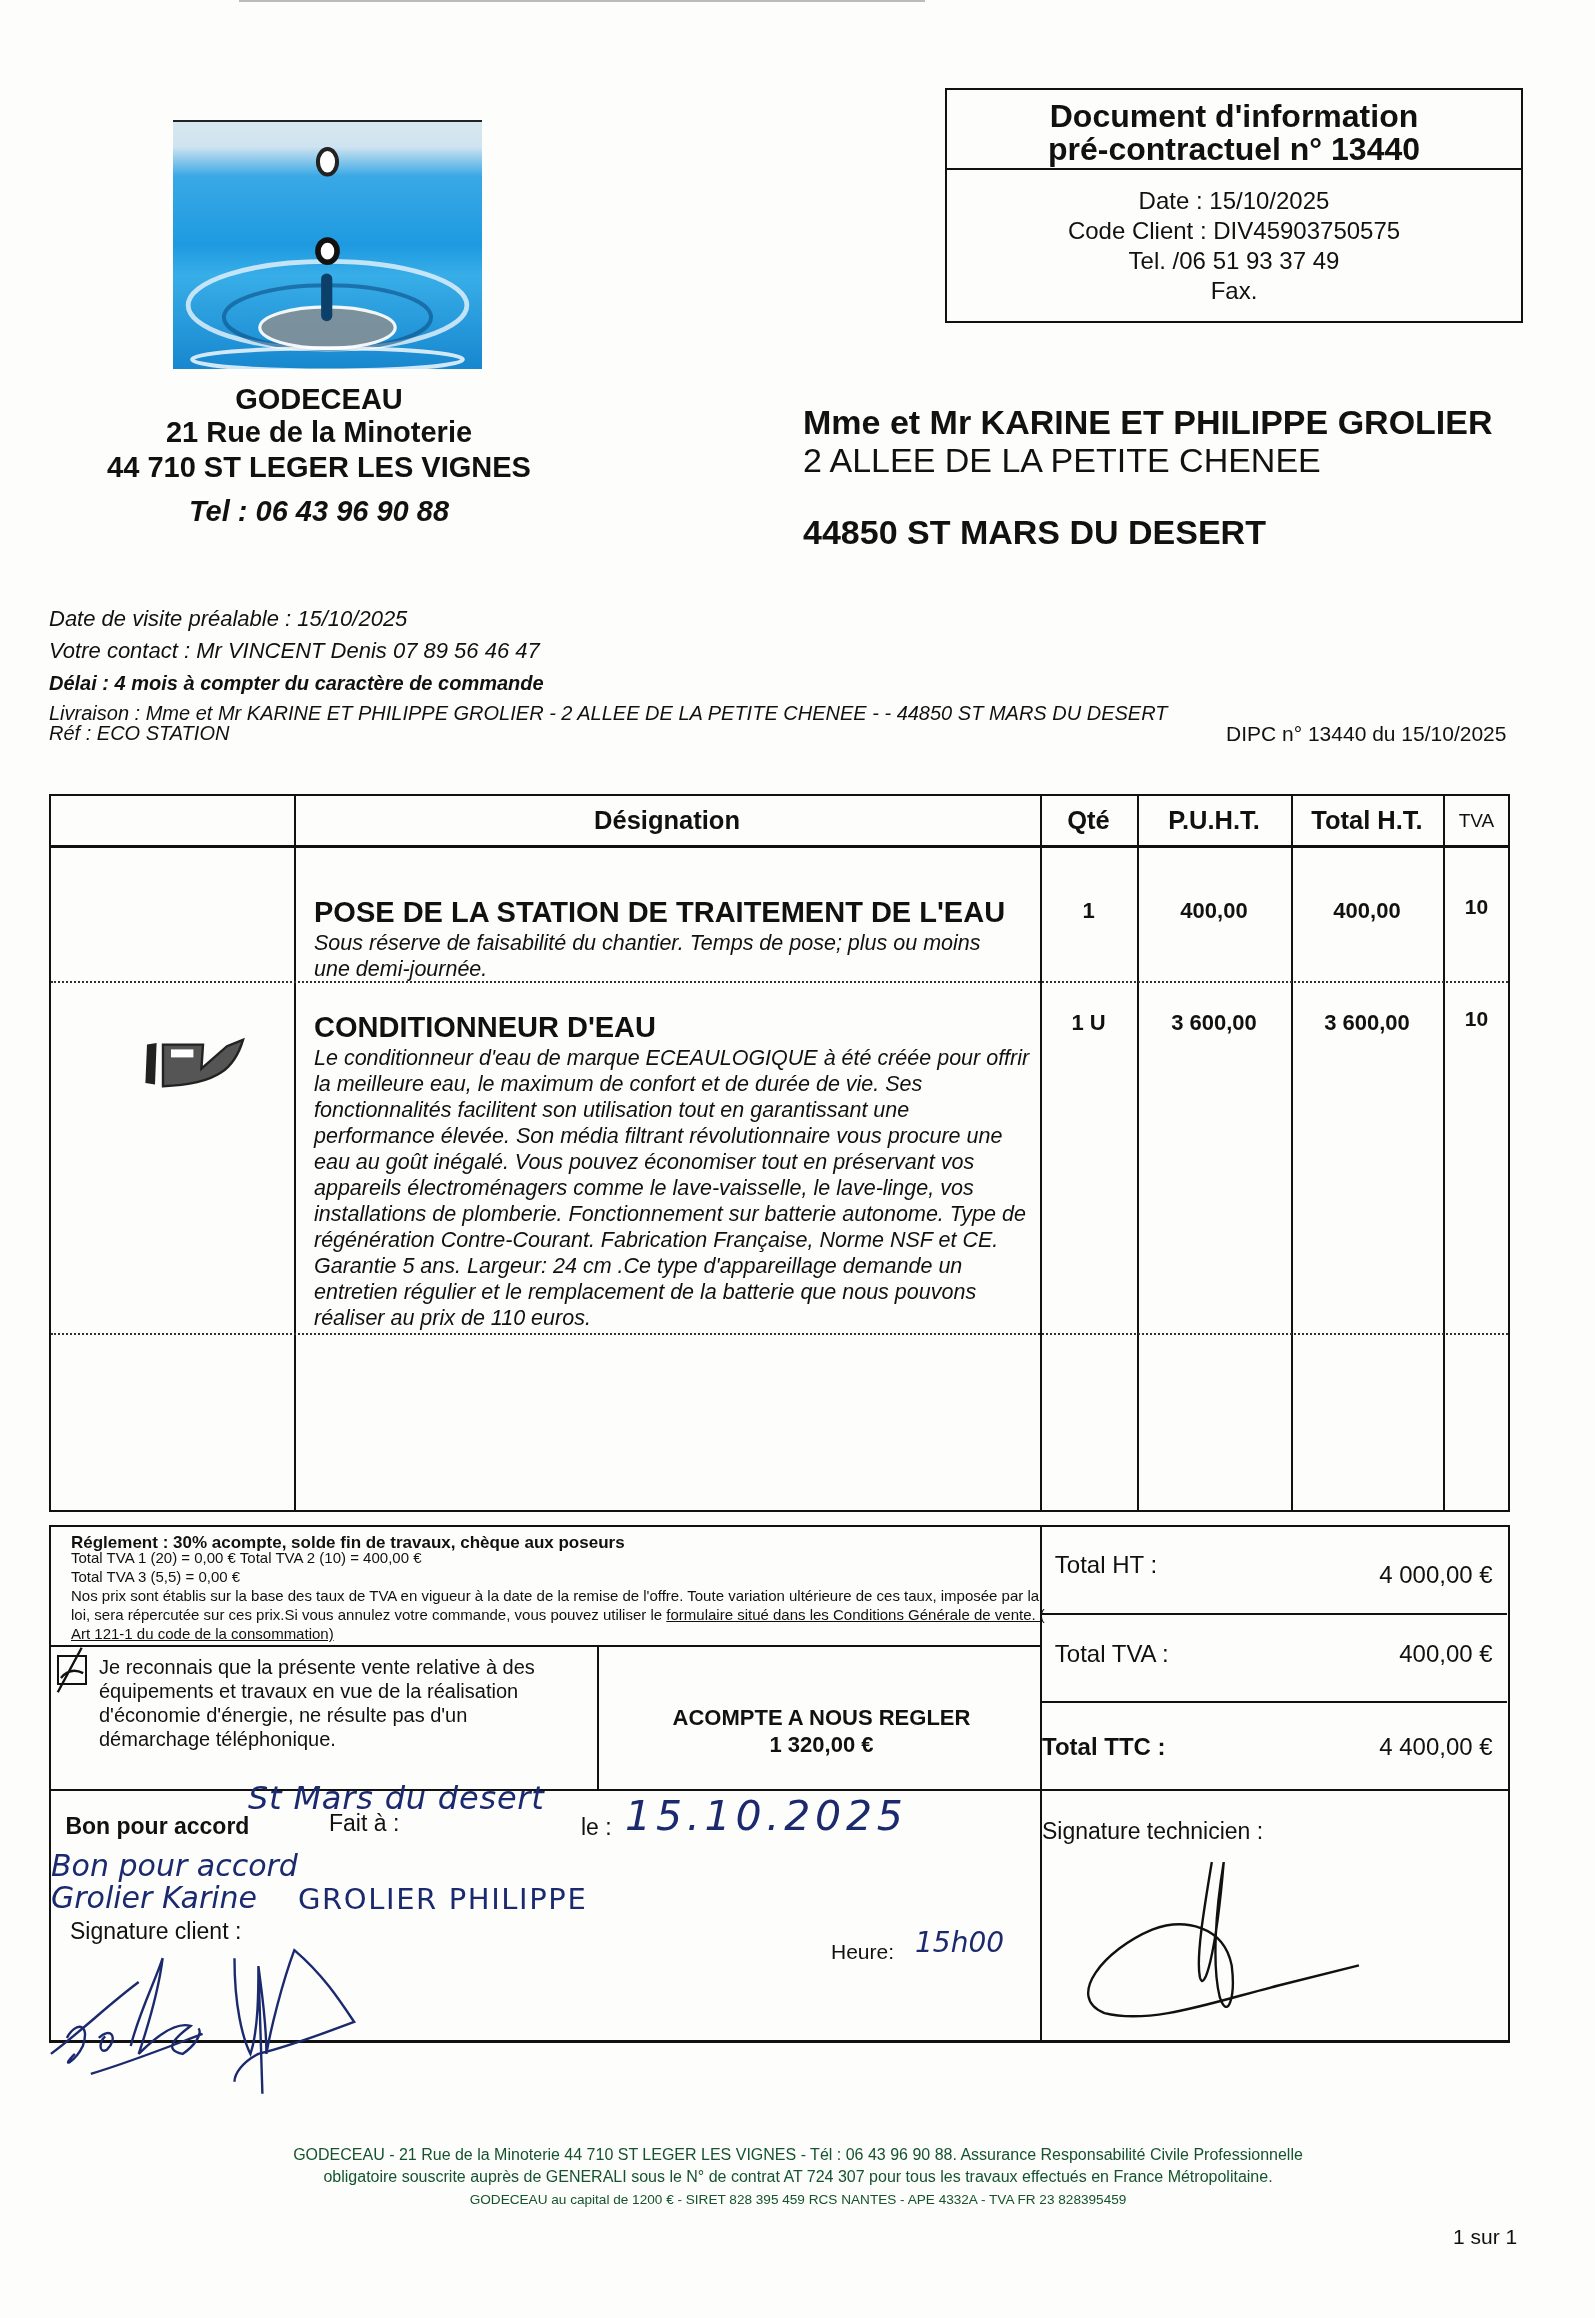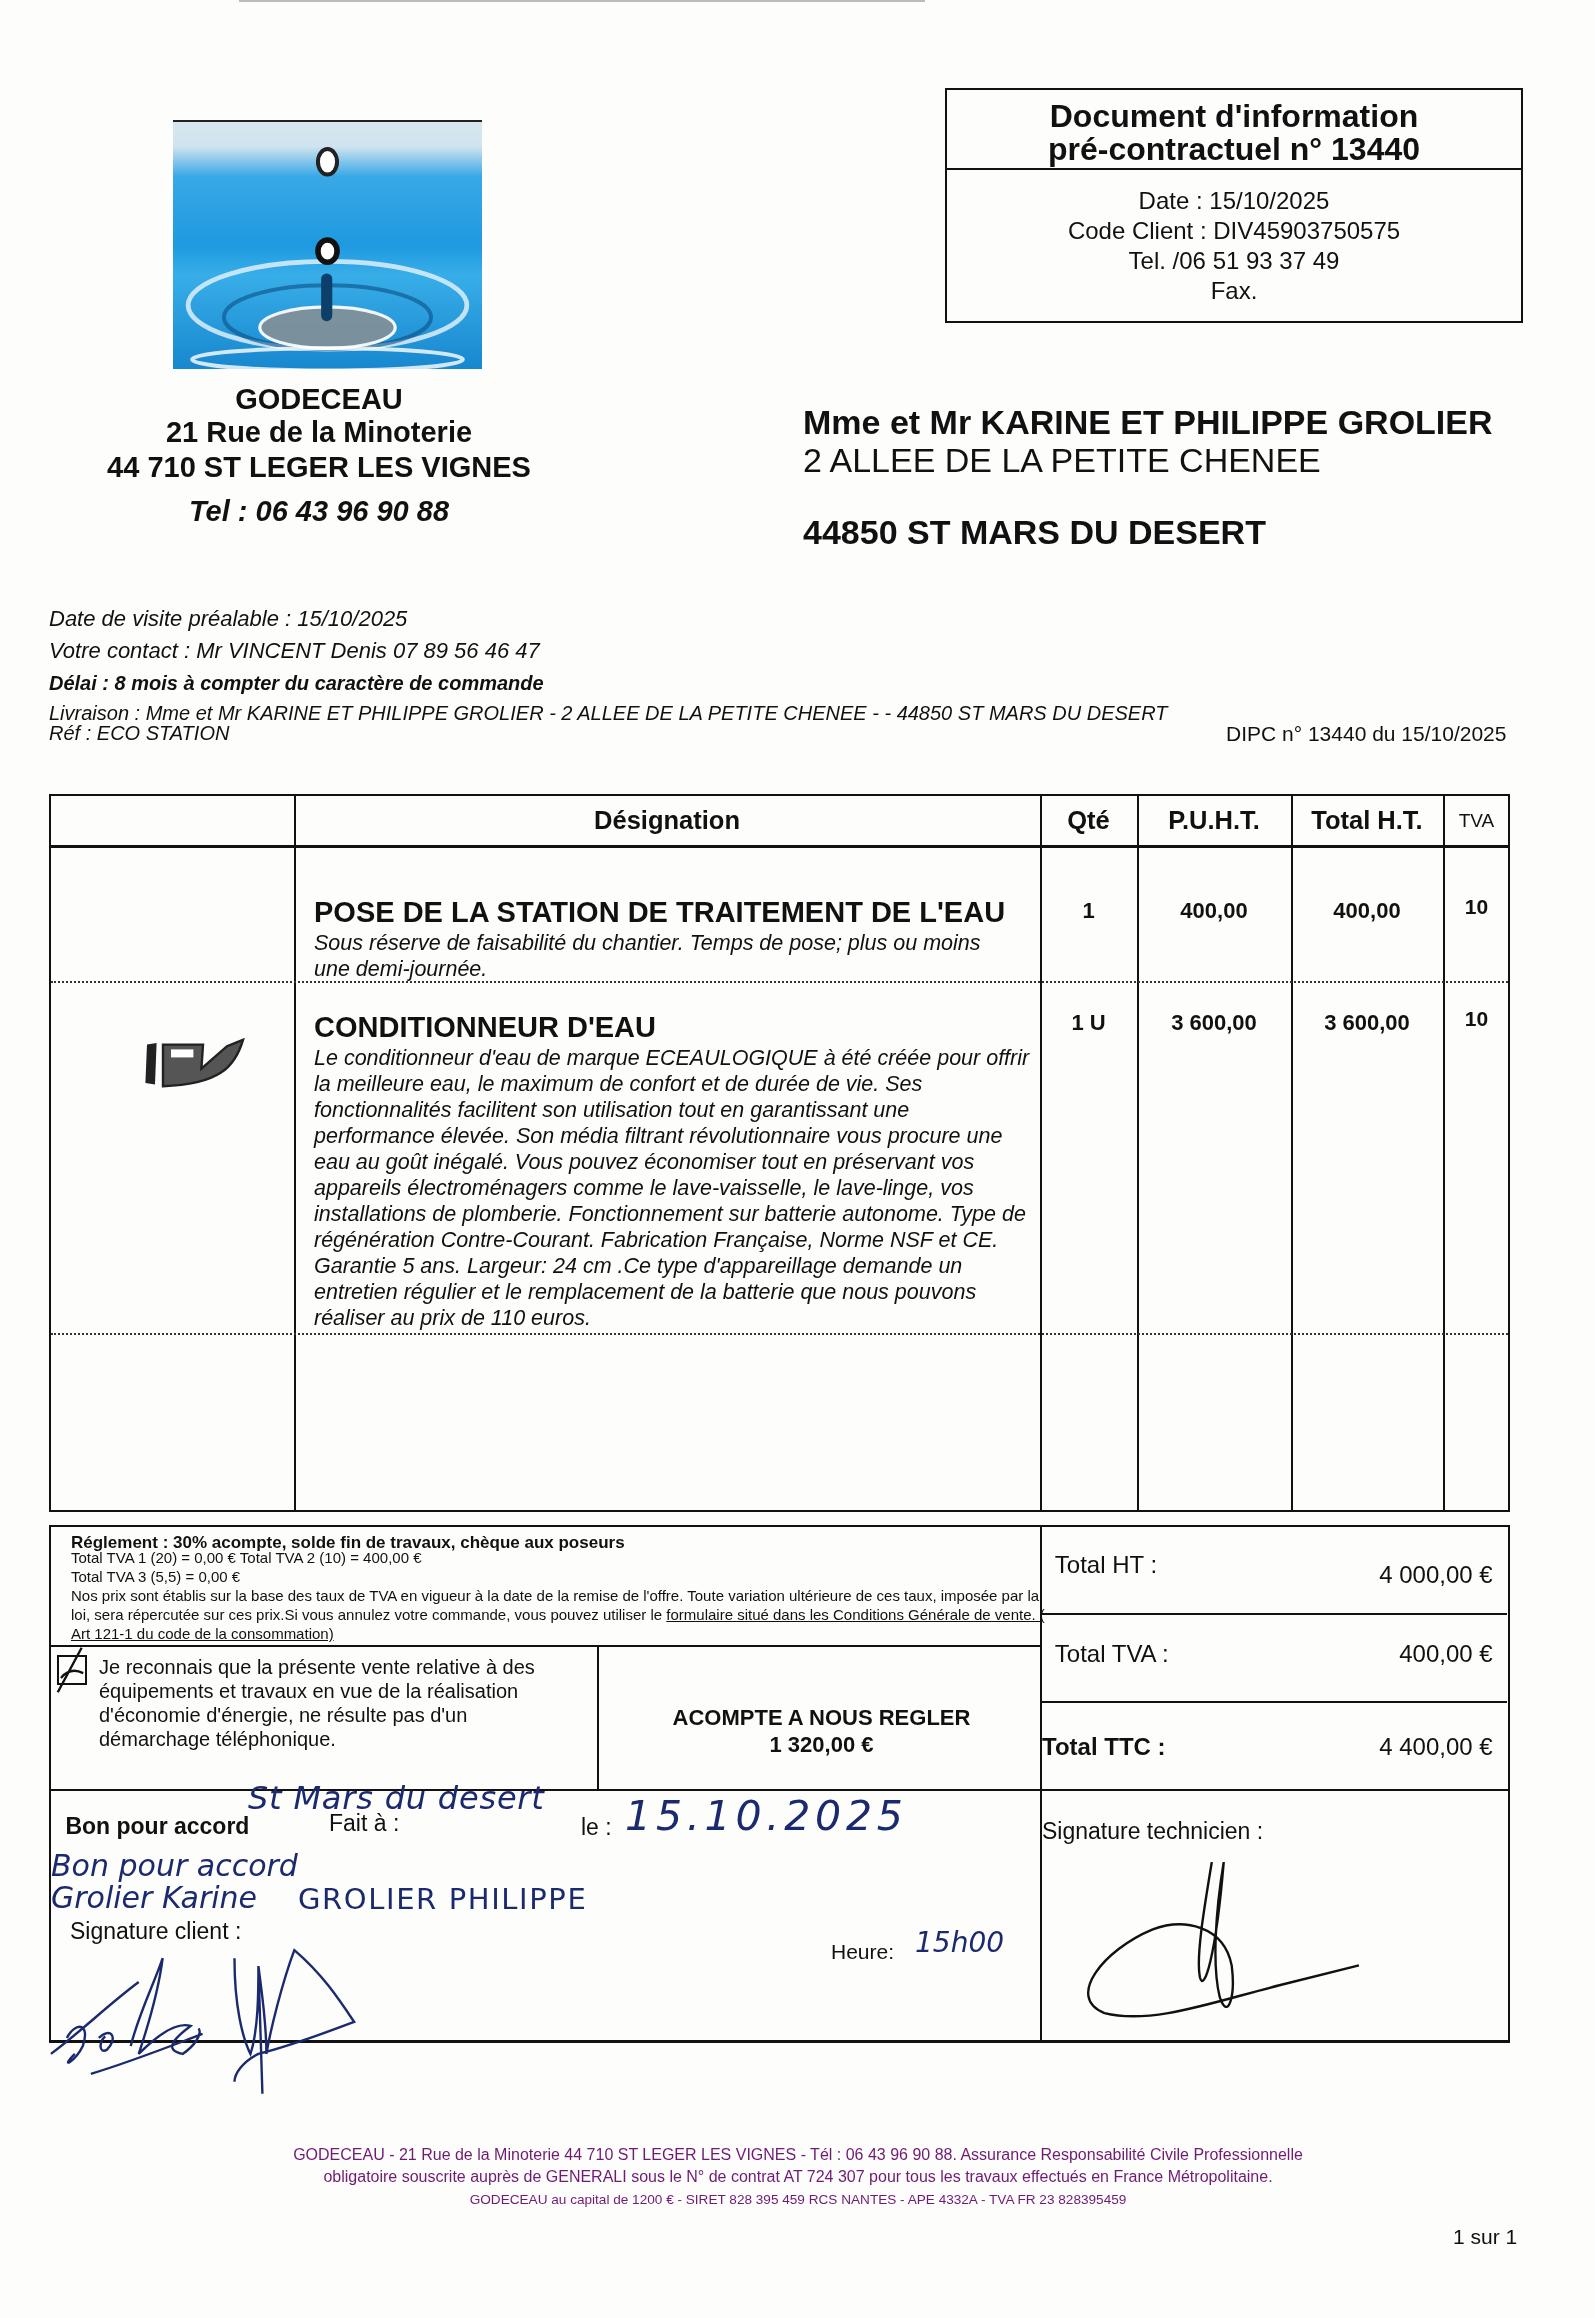--- a/index.html
+++ b/index.html
@@ -86,21 +86,21 @@
   .heure { position: absolute; left: 780px; top: 413px; font-size: 21px; }
   .hand { position: absolute; color: #1b2a6e; font-family: "DejaVu Sans", sans-serif; font-style: italic; }
   .hand-lieu { left: 197px; top: 252px; font-size: 32px; letter-spacing: 0.8px; }
   .hand-date { left: 574px; top: 265px; font-size: 41px; letter-spacing: 4.8px; }
   .hand-bon { left: 0; top: 323px; font-size: 30px; line-height: 32px; }
   .hand-name2 { left: 247px; top: 355px; font-size: 29px; letter-spacing: 1.6px; font-style: normal; }
   .hand-heure { left: 836px; top: 399px; font-size: 28px; margin-left: 28px; }
   .sig-svg { position: absolute; }
 
   
-  .footer { left: 120px; width: 1356px; text-align: center; font-size: 16px; color: #701a75; line-height: 22px; }
+  .footer { left: 120px; width: 1356px; text-align: center; font-size: 16px; color: #14532d; line-height: 22px; }
   .ft1 { top: 2144px; }
   .ft2 { top: 2166px; }
   .ft3 { top: 2189px; font-size: 13.6px; }
   .page { left: 1453px; top: 2225px; font-size: 21px; }
 </style>
 </head>
 <body>
 
 <div class="abs scanline"></div>
 
@@ -134,21 +134,21 @@
     <div>Fax.</div>
   </div>
 </div>
 
 <div class="abs client cl-name">Mme et Mr KARINE ET PHILIPPE GROLIER</div>
 <div class="abs client cl-addr">2 ALLEE DE LA PETITE CHENEE</div>
 <div class="abs client cl-city">44850 ST MARS DU DESERT</div>
 
 <div class="abs info inf1">Date de visite préalable : 15/10/2025</div>
 <div class="abs info inf2">Votre contact : Mr VINCENT Denis 07 89 56 46 47</div>
-<div class="abs info inf3">Délai : 8 mois à compter du caractère de commande</div>
+<div class="abs info inf3">Délai : 4 mois à compter du caractère de commande</div>
 <div class="abs info inf4">Livraison : Mme et Mr KARINE ET PHILIPPE GROLIER - 2 ALLEE DE LA PETITE CHENEE -  - 44850 ST MARS DU DESERT</div>
 <div class="abs info inf5">Réf : ECO STATION</div>
 <div class="abs dipc">DIPC n° 13440 du 15/10/2025</div>
 
 <div class="abs tbl">
   <div class="col-line" style="left:243px"></div>
   <div class="col-line" style="left:989px"></div>
   <div class="col-line" style="left:1086px"></div>
   <div class="col-line" style="left:1240px"></div>
   <div class="col-line" style="left:1392px"></div>

